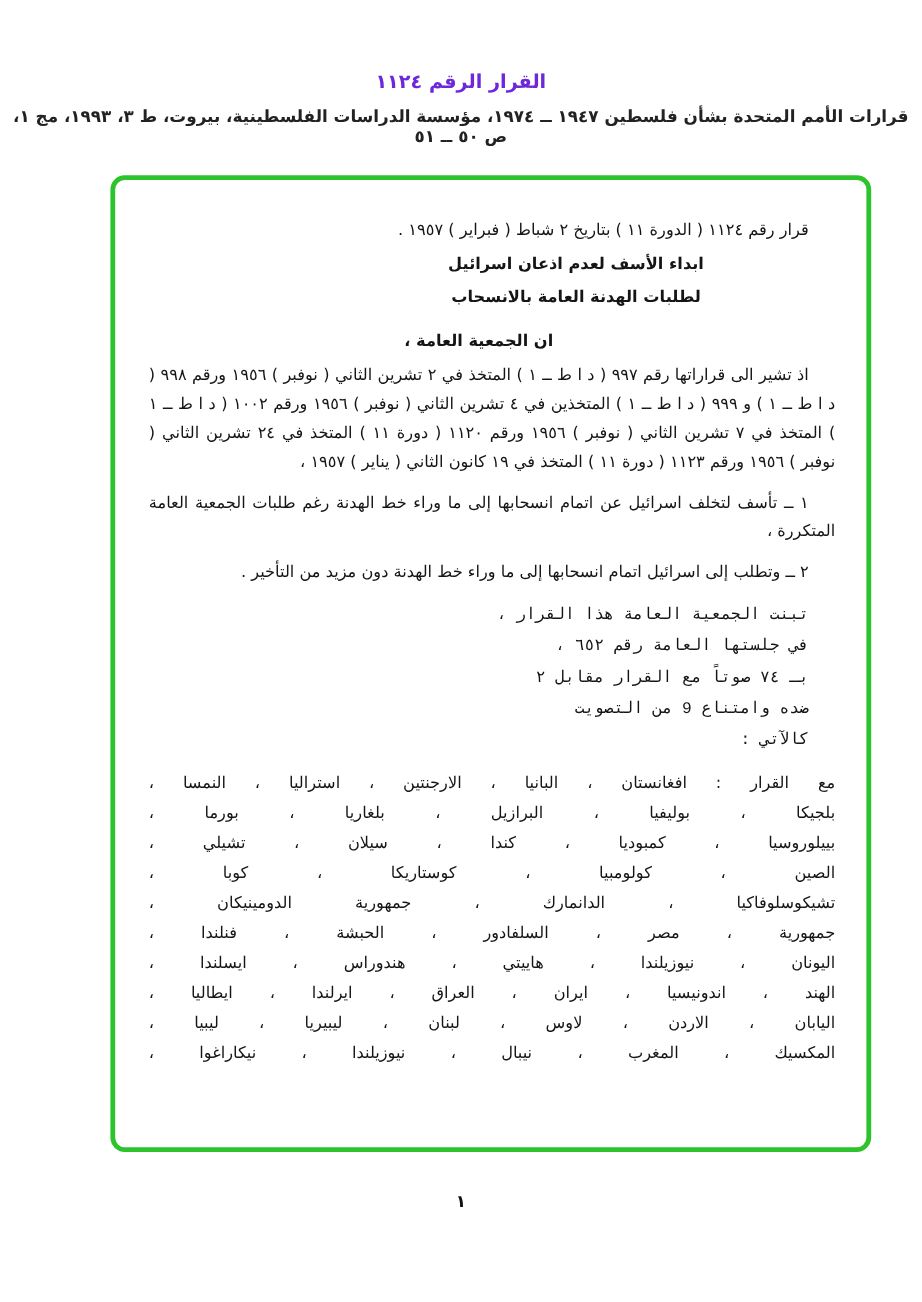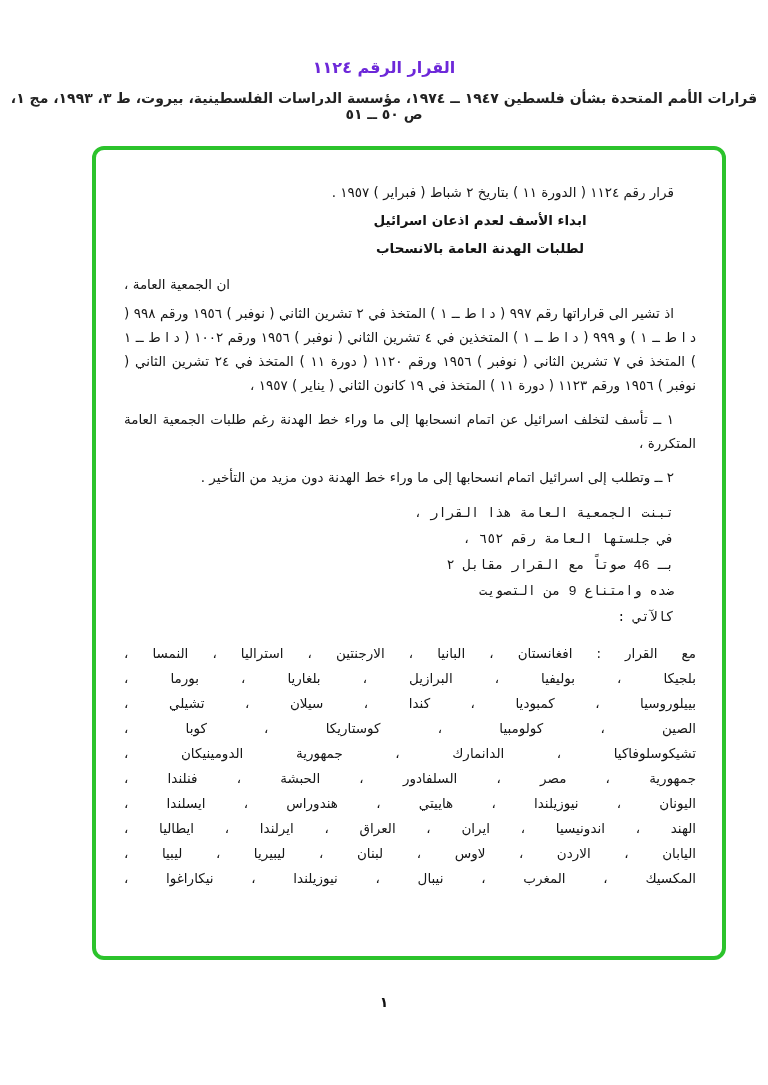--- a/index.html
+++ b/index.html
@@ -58,22 +58,22 @@
     text-indent: 22px;
   }
   .doc-subtitle {
     margin-top: 4px;
     font-weight: bold;
     text-align: center;
     padding-left: 140px;
   }
   .opening-line {
     margin-top: 12px;
-    font-weight: normal;
-    text-align: left;
+    font-weight: bold;
+    text-align: center;
     text-indent: 22px;
   }
   .recital {
     margin-top: 5px;
     text-indent: 22px;
     text-align: justify;
   }
   .clause {
     margin-top: 10px;
     text-indent: 22px;
@@ -127,21 +127,21 @@
 
       <div class="recital">اذ تشير الى قراراتها رقم ٩٩٧ ( د ا ط ــ ١ ) المتخذ في ٢ تشرين الثاني ( نوفبر ) ١٩٥٦ ورقم ٩٩٨ ( د ا ط ــ ١ ) و ٩٩٩ ( د ا ط ــ ١ ) المتخذين في ٤ تشرين الثاني ( نوفبر ) ١٩٥٦ ورقم ١٠٠٢ ( د ا ط ــ ١ ) المتخذ في ٧ تشرين الثاني ( نوفبر ) ١٩٥٦ ورقم ١١٢٠ ( دورة ١١ ) المتخذ في ٢٤ تشرين الثاني ( نوفبر ) ١٩٥٦ ورقم ١١٢٣ ( دورة ١١ ) المتخذ في ١٩ كانون الثاني ( يناير ) ١٩٥٧ ،</div>
 
       <div class="clause">١ ــ تأسف لتخلف اسرائيل عن اتمام انسحابها إلى ما وراء خط الهدنة رغم طلبات الجمعية العامة المتكررة ،</div>
 
       <div class="clause">٢ ــ وتطلب إلى اسرائيل اتمام انسحابها إلى ما وراء خط الهدنة دون مزيد من التأخير .</div>
 
       <div class="adoption-block">
           <div class="adoption-line">تبنت الجمعية العامة هذا القرار ،</div>
           <div class="adoption-line">في جلستها العامة رقم ٦٥٢ ،</div>
-          <div class="adoption-line">بـ 46 صوتاً مع القرار مقابل ٢</div>
+          <div class="adoption-line">بـ ٧٤ صوتاً مع القرار مقابل ٢</div>
           <div class="adoption-line">ضده وامتناع 9 من التصويت</div>
           <div class="adoption-line">كالآتي :</div>
         </div>
 
       <div class="vote-block">
           <div class="vote-line">مع القرار : افغانستان ، البانيا ، الارجنتين ، استراليا ، النمسا ،</div>
           <div class="vote-line">بلجيكا ، بوليفيا ، البرازيل ، بلغاريا ، بورما ،</div>
           <div class="vote-line">بييلوروسيا ، كمبوديا ، كندا ، سيلان ، تشيلي ،</div>
           <div class="vote-line">الصين ، كولومبيا ، كوستاريكا ، كوبا ،</div>
           <div class="vote-line">تشيكوسلوفاكيا ، الدانمارك ، جمهورية الدومينيكان ،</div>

